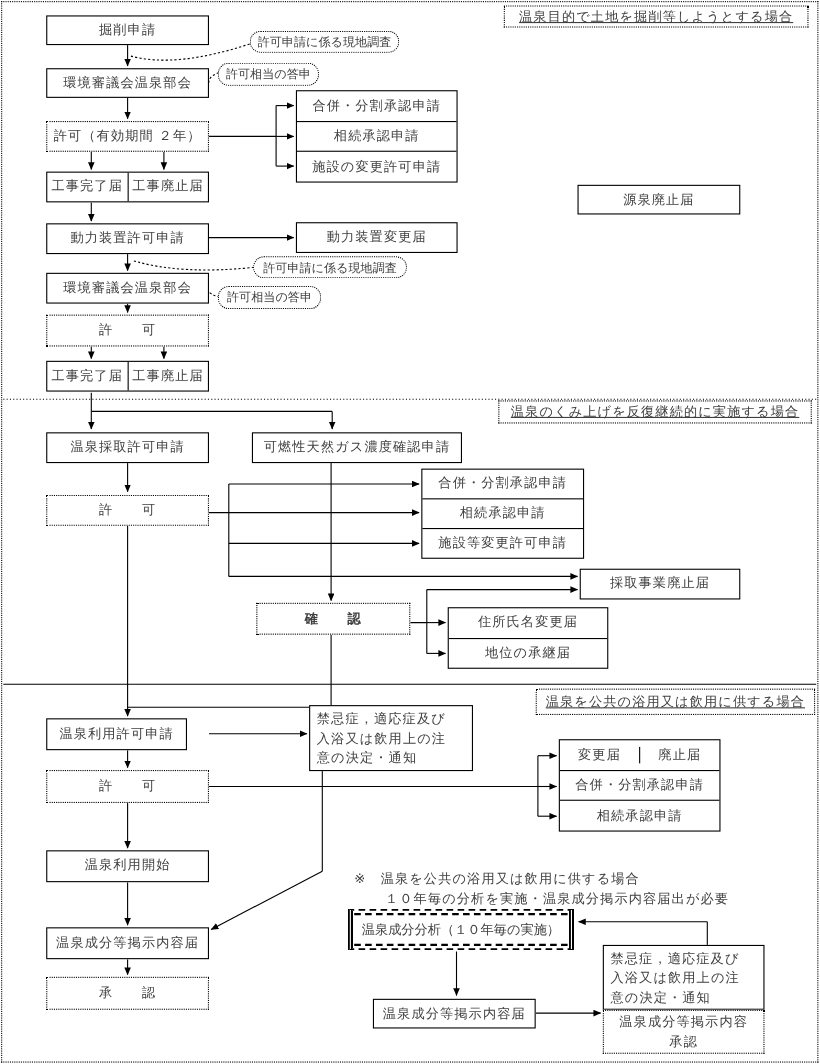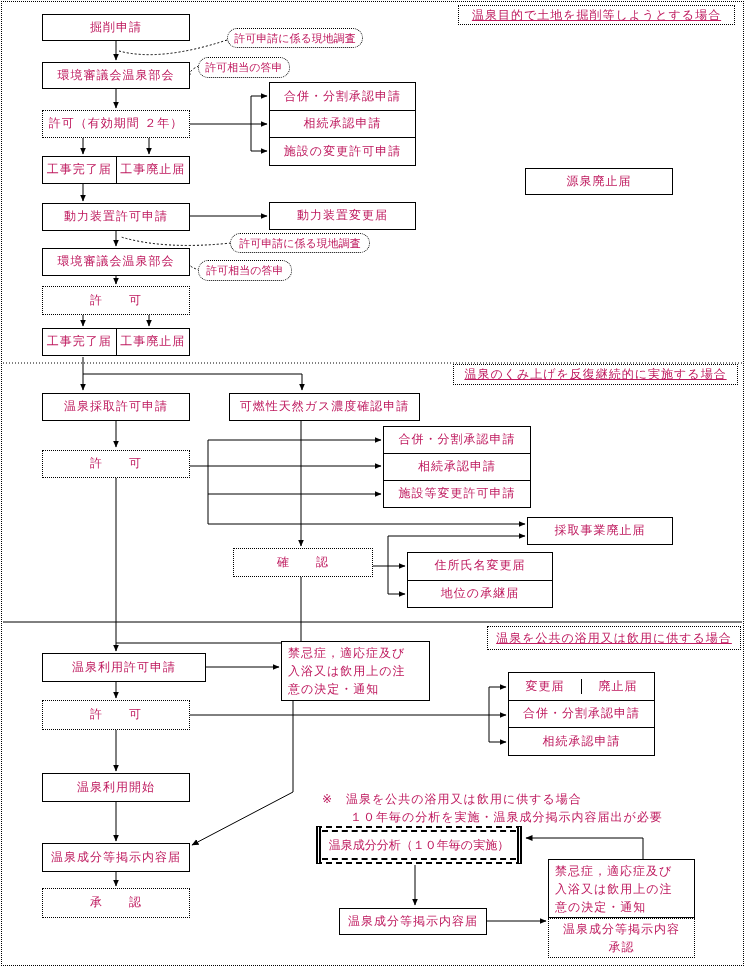--- a/index.html
+++ b/index.html
@@ -1,18 +1,18 @@
 <!DOCTYPE html>
 <html><head>
 <meta charset="utf-8">
 <style>
   html,body{margin:0;padding:0;background:#fff;}
   #canvas{
     position:relative;width:745px;height:967px;background:#fff;
-    font-family:"Liberation Sans","DejaVu Sans",sans-serif;color:#be185d;overflow:hidden;
+    font-family:"Liberation Sans","DejaVu Sans",sans-serif;color:#404040;overflow:hidden;
   }
   #frame{position:absolute;inset:1px;border:1px dotted #000;pointer-events:none;}
   svg.wires{position:absolute;left:0;top:0;width:745px;height:967px;}
   .node{
     position:absolute;box-sizing:border-box;background:#fff;border:1px solid #000;
     display:flex;align-items:center;justify-content:center;text-align:center;
     font-size:12px;letter-spacing:1px;line-height:1.3;
   }
   .dotted{border-style:dotted;}
   .split{padding:0;align-items:stretch;}
@@ -164,45 +164,45 @@
   <div class="node dotted" style="left:42px;top:450px;width:148px;height:28px;">許　　可</div>
 
   <div class="node stack" style="left:383px;top:426px;width:148px;height:82px;">
     <div>合併・分割承認申請</div>
     <div>相続承認申請</div>
     <div>施設等変更許可申請</div>
   </div>
 
   <div class="node" style="left:527px;top:517px;width:146px;height:28px;">採取事業廃止届</div>
 
-  <div class="node dotted" style="left:233px;top:548px;width:140px;height:29px;">確　　認</div>
+  <div class="node dotted" style="left:233px;top:548px;width:140px;height:29px;font-weight:bold;">確　　認</div>
 
   <div class="node stack" style="left:407px;top:552px;width:146px;height:56px;justify-content:center;">
     <div>住所氏名変更届</div>
     <div>地位の承継届</div>
   </div>
 
-  <div class="node" style="left:42px;top:653px;width:164px;height:29px;">温泉利用許可申請</div>
+  <div class="node" style="left:42px;top:653px;width:128px;height:29px;">温泉利用許可申請</div>
 
   <div class="node pre leftalign" style="left:281px;top:641px;width:149px;height:60px;">禁忌症，適応症及び
 入浴又は飲用上の注
 意の決定・通知</div>
 
   <div class="node dotted" style="left:42px;top:700px;width:148px;height:30px;">許　　可</div>
 
   <div class="node stack" style="left:508px;top:672px;width:147px;height:84px;">
     <div class="split" style="padding:0;align-items:center;">
       <div>変更届</div>
       <div>廃止届</div>
     </div>
     <div>合併・分割承認申請</div>
     <div>相続承認申請</div>
   </div>
 
-  <div class="node" style="left:42px;top:773px;width:148px;height:29px;">温泉利用開始</div>
+  <div class="node" style="left:42px;top:773px;width:148px;height:29px;font-family:Liberation Mono, monospace;">温泉利用開始</div>
 
   <div class="node" style="left:42px;top:843px;width:148px;height:29px;">温泉成分等掲示内容届</div>
 
   <div class="node dotted" style="left:42px;top:888px;width:148px;height:30px;">承　　認</div>
 
   <div class="note" style="left:322px;top:791px;">※　温泉を公共の浴用又は飲用に供する場合</div>
   <div class="note" style="left:350px;top:809px;">１０年毎の分析を実施・温泉成分掲示内容届出が必要</div>
 
   <div class="bunseki" style="left:316px;top:826px;width:206px;height:38px;">
     <div class="bunseki-in">温泉成分分析（１０年毎の実施）</div>

